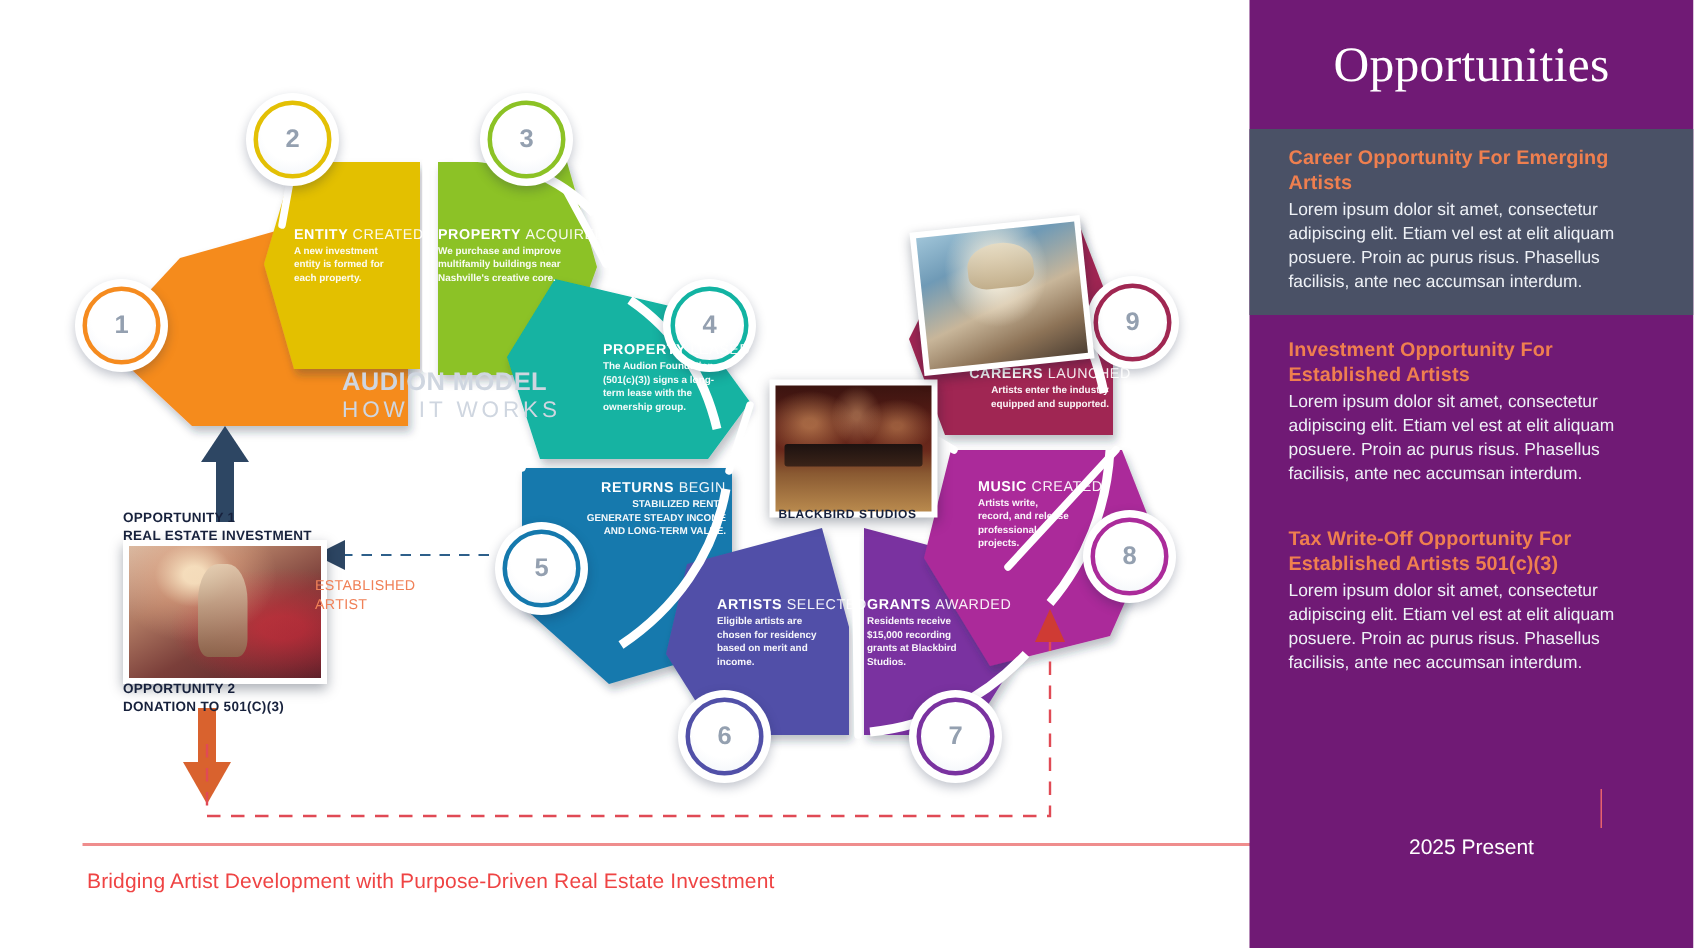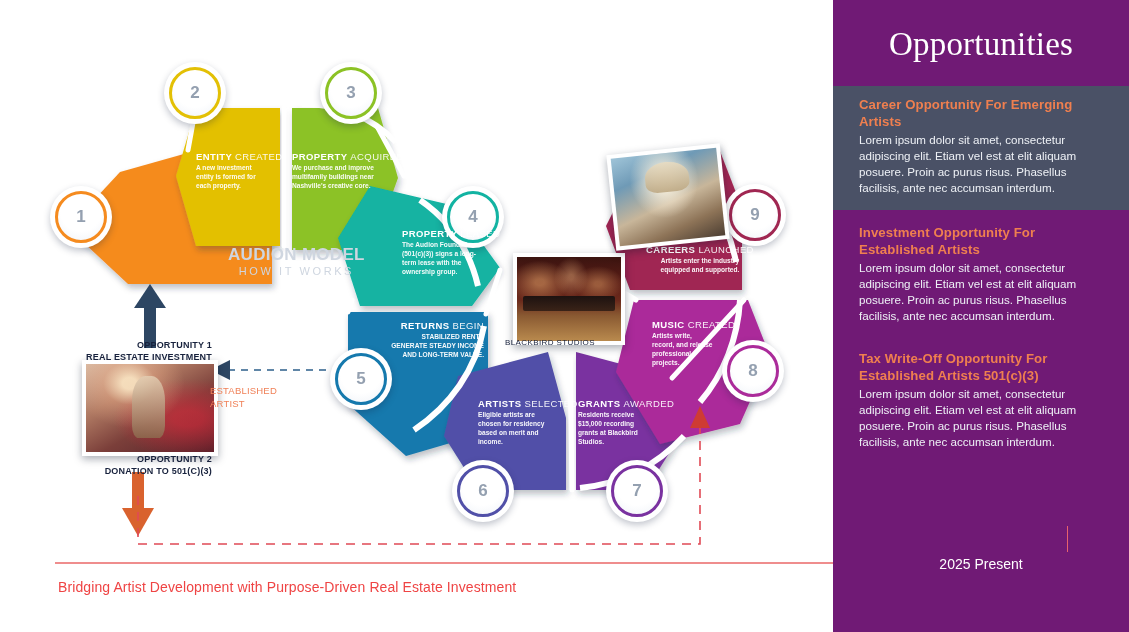--- a/index.html
+++ b/index.html
@@ -26,28 +26,28 @@
 
   .num{position:absolute;width:62px;height:62px;border-radius:50%;
        background:#fff;box-shadow:0 3px 7px rgba(20,30,60,.26);
        display:flex;align-items:center;justify-content:center;}
   .num i{width:46px;height:46px;border-radius:50%;border:3.5px solid #888;
          background:radial-gradient(circle at 50% 36%, #ffffff 55%, #eef2f8 100%);
          display:flex;align-items:center;justify-content:center;
          font-style:normal;font-size:17px;font-weight:bold;color:#94a0b0;}
 
   
-  .center-text{position:absolute;left:228px;top:246px;color:#cfd6e0;text-align:center;}
+  .center-text{position:absolute;left:228px;top:246px;color:#cfd6e0;text-align:left;}
   .center-text .l1{font-size:17px;font-weight:bold;letter-spacing:.3px;line-height:1;}
-  .center-text .l2{font-size:11px;letter-spacing:2.6px;line-height:1.5;}
+  .center-text .l2{font-size:15px;letter-spacing:2.6px;line-height:1.5;}
 
   
   .photo{position:absolute;background:#fff;padding:4px;box-shadow:0 3px 8px rgba(10,20,40,.35);}
   .photo .inner{width:100%;height:100%;background-size:cover;background-position:center;}
-  .photo-cap{position:absolute;font-size:8px;font-weight:normal;color:#17213c;letter-spacing:.4px;}
+  .photo-cap{position:absolute;font-size:8px;font-weight:bold;color:#17213c;letter-spacing:.4px;text-align:center;}
 
   
   .studio{background:
      radial-gradient(ellipse at 22% 30%, rgba(255,190,120,.45) 0 4%, transparent 26%),
      radial-gradient(ellipse at 52% 24%, rgba(255,200,140,.4) 0 3%, transparent 22%),
      radial-gradient(ellipse at 78% 32%, rgba(255,190,120,.38) 0 3%, transparent 22%),
      linear-gradient(180deg,#3b1410 0%,#5a1d16 30%,#6b2a1c 52%,#8a5a32 70%,#b98a4e 100%);
      position:relative;overflow:hidden;}
   .studio:after{content:"";position:absolute;left:6%;right:6%;top:46%;height:18%;
      background:linear-gradient(180deg,#1d1210,#3a2318);border-radius:2px;}
@@ -63,21 +63,21 @@
 
   
   .singer-r{background:
      radial-gradient(ellipse at 48% 30%, rgba(255,245,225,.9) 0 10%, transparent 44%),
      linear-gradient(160deg,#9fc4d8 0%,#6f9ab6 26%,#c8b69a 55%,#8d7357 78%,#4d3f33 100%);
      position:relative;overflow:hidden;}
   .singer-r:after{content:"";position:absolute;left:30%;top:10%;width:42%;height:34%;
      background:linear-gradient(180deg,#e8dcc2,#bda883);border-radius:50% 50% 30% 30%;opacity:.9;}
 
   
-  .op-lab{position:absolute;font-size:9px;font-weight:bold;color:#17213c;letter-spacing:.2px;line-height:1.35;text-align:right;}
+  .op-lab{position:absolute;font-size:9px;font-weight:bold;color:#17213c;letter-spacing:.2px;line-height:1.35;text-align:left;}
   .est-lab{position:absolute;font-size:9.5px;font-weight:normal;color:#f08158;line-height:1.35;letter-spacing:.2px;}
 
   
   .rule{position:absolute;left:55px;top:562px;width:780px;height:1.6px;background:#ef8d8d;}
   .tagline{position:absolute;left:58px;top:579px;font-size:14px;color:#ef4444;letter-spacing:.1px;}
 
   
   #panel{position:absolute;left:833px;top:0;width:296px;height:632px;background:#701a75;}
   .panel-title{position:absolute;left:0;right:0;top:26px;text-align:center;
                font-family:"Liberation Serif", serif;font-size:33px;color:#fff;letter-spacing:.2px;}

